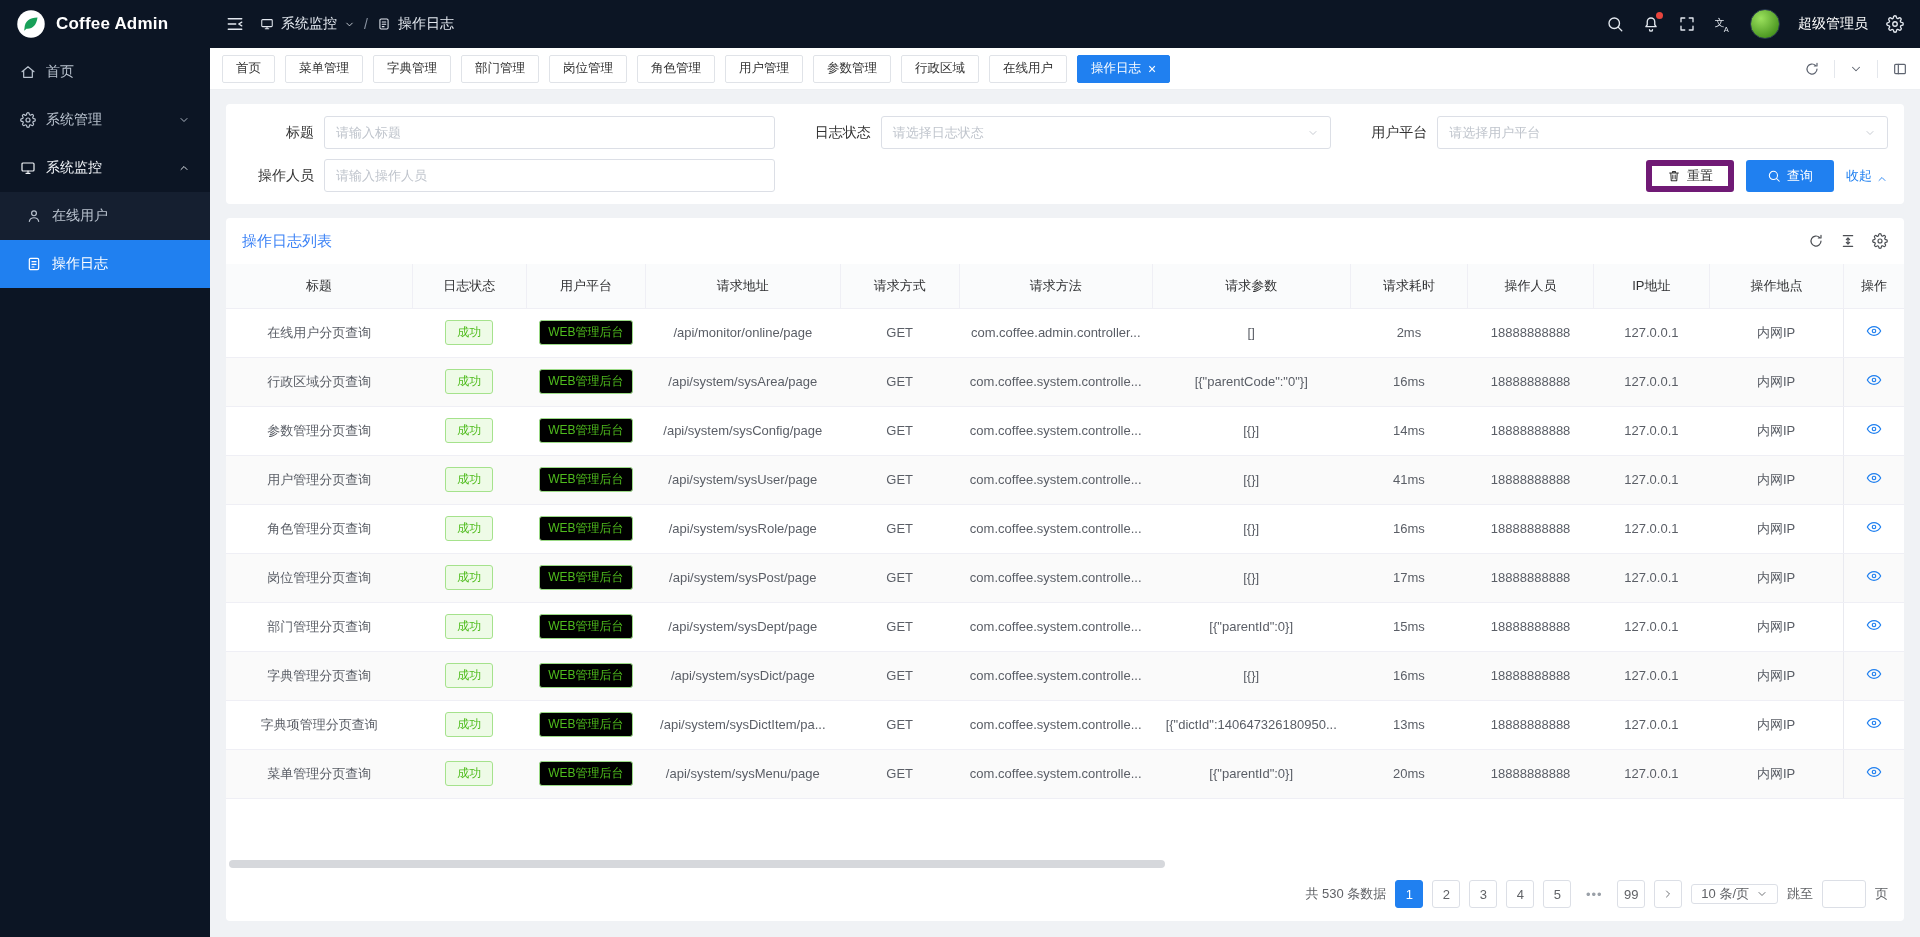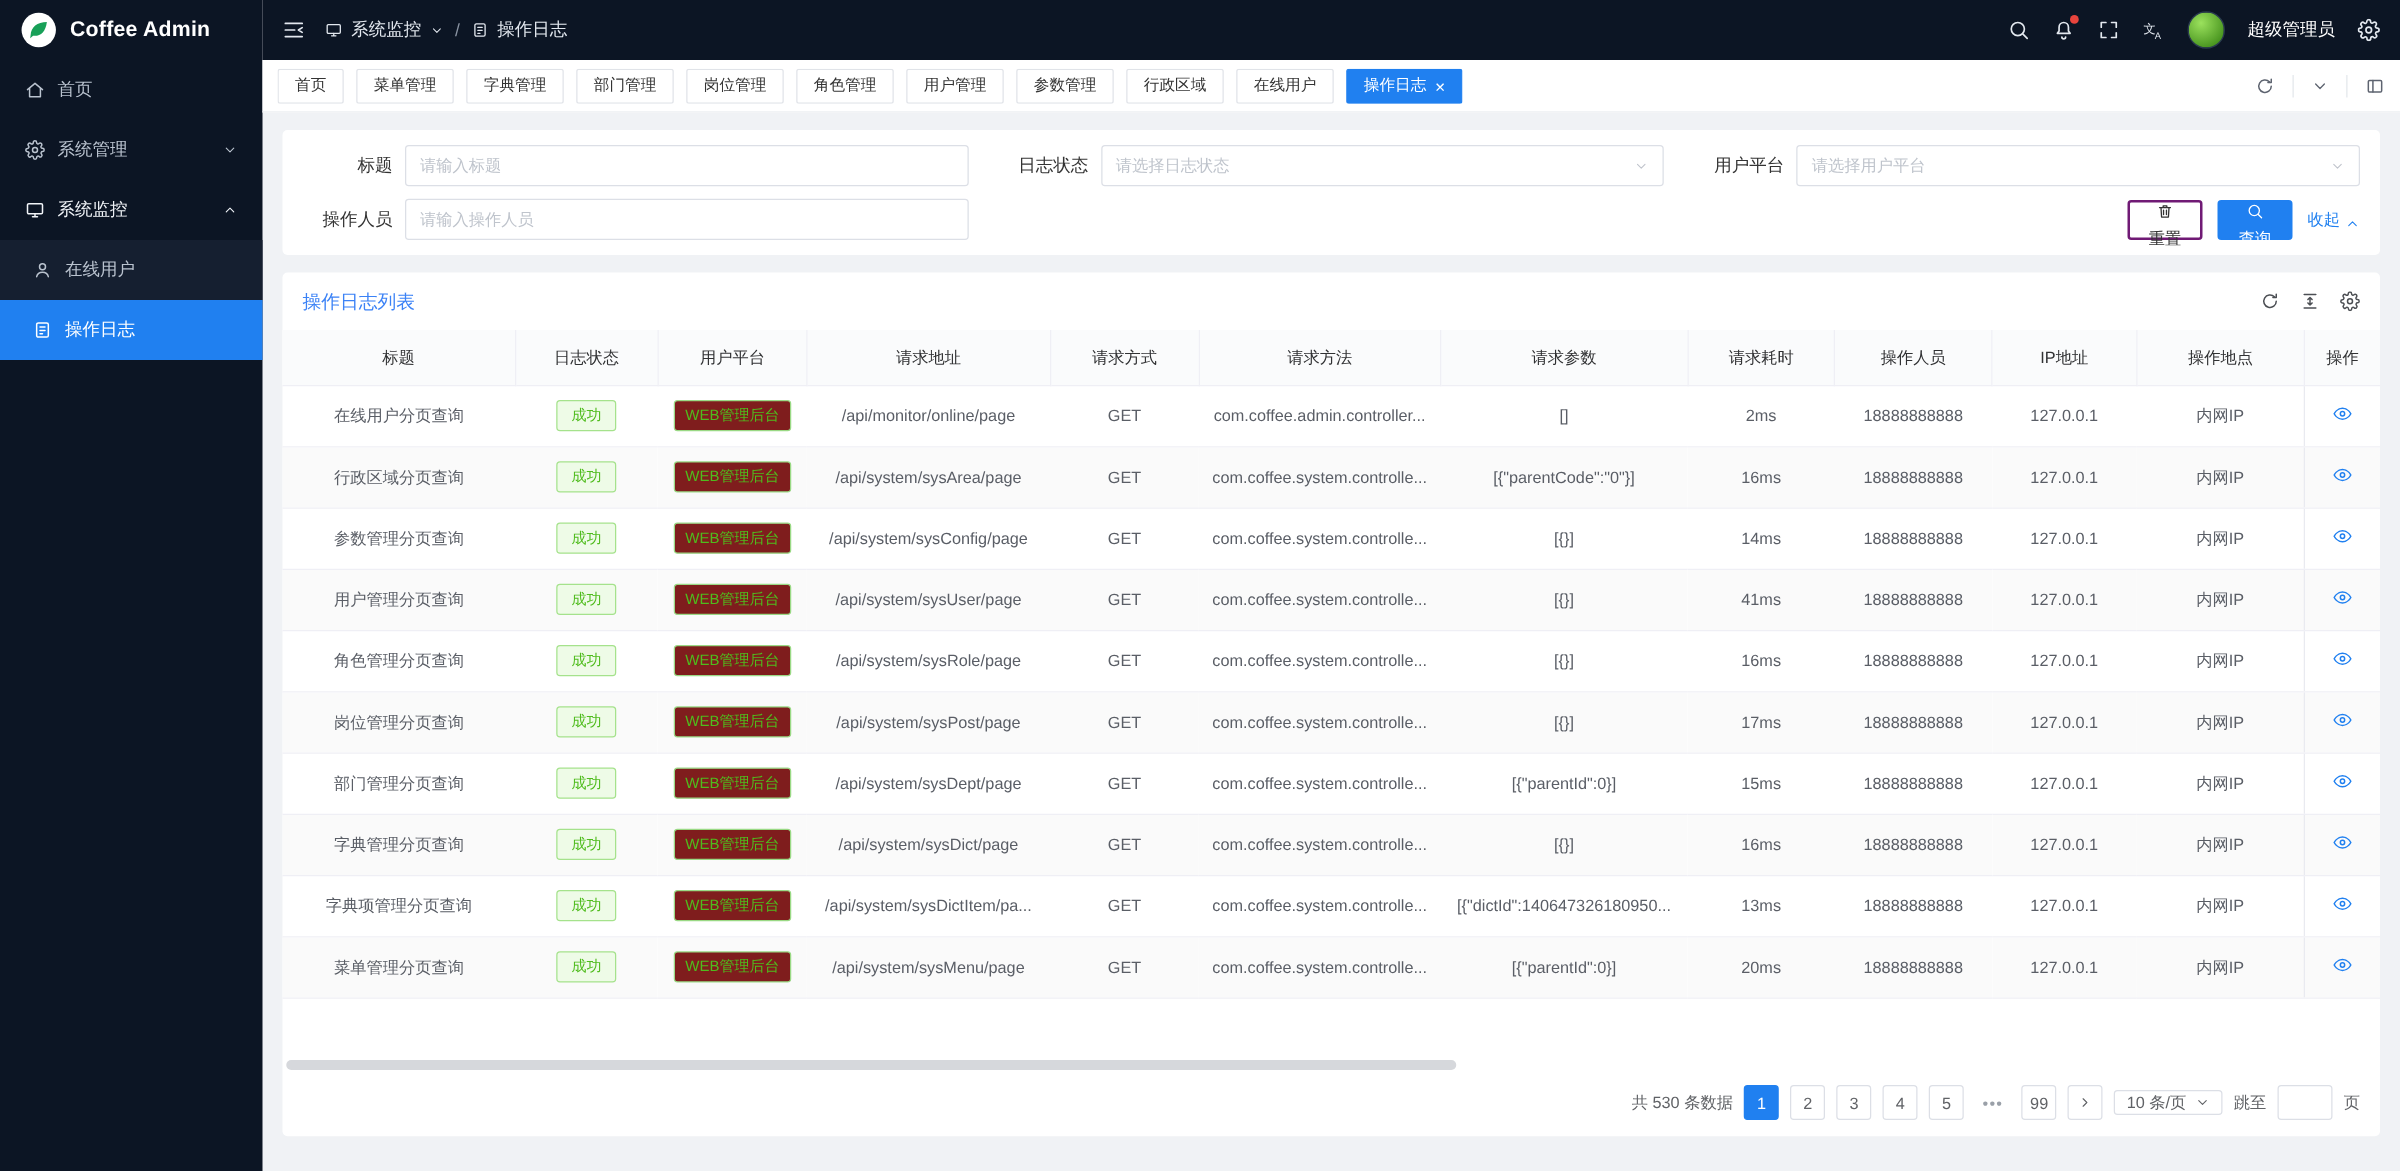--- a/index.html
+++ b/index.html
@@ -41,39 +41,39 @@
   .tab-list { display:flex; align-items:center; gap:10px; overflow:hidden; }
   .tab { height:28px; display:inline-flex; align-items:center; gap:7px; padding:0 13px;
     border:1px solid #e0e3e8; border-radius:2px; background:#fff; font-size:12.5px;
     color:#333; white-space:nowrap; cursor:pointer; }
   .tab.active { background:#2080f0; border-color:#2080f0; color:#fff; }
   .tab-close { font-size:14px; line-height:1; cursor:pointer; }
   .tabbar-right { margin-left:auto; display:flex; align-items:center; gap:14px; color:#5e6470; }
   .tabbar-divider { width:1px; height:18px; background:#e4e7ec; }
 
   
-  .content { flex:1; padding:14px 16px 28px; display:flex; flex-direction:column; min-height:0; }
+  .content { flex:1; padding:14px 16px 16px; display:flex; flex-direction:column; min-height:0; }
 
   .filter-card { background:#fff; border-radius:4px; padding:12px 16px; flex-shrink:0; }
   .filter-row { display:flex; gap:24px; align-items:center; }
   .filter-row + .filter-row { margin-top:10px; }
   .field { flex:1; display:flex; align-items:center; gap:10px; min-width:0; }
   .field.fixed { flex:0 0 calc((100% - 48px)/3); }
   .field-label { width:72px; text-align:right; font-size:14px; color:#333; flex-shrink:0; }
   .control { flex:1; height:33px; border:1px solid #dcdfe6; border-radius:3px; background:#fff;
     display:flex; align-items:center; padding:0 11px; font-size:13px; color:#bfc4cc; gap:8px; }
   .control input { border:none; outline:none; width:100%; font-size:13px; color:#333;
     font-family:inherit; }
   .control input::placeholder { color:#bfc4cc; }
   .control .sel-chev { margin-left:auto; color:#c0c4cc; }
   .sel-text { color:#bfc4cc; }
   .filter-actions { margin-left:auto; display:flex; align-items:center; gap:12px; }
-  .btn { height:32px; padding:0 15px; border-radius:3px; border:2px solid #701a75; background:#fff;
+  .btn { height:32px; padding:0 15px; border-radius:3px; border:6px solid #701a75; background:#fff;
     color:#333; font-size:13px; display:inline-flex; align-items:center; gap:6px; cursor:pointer;
-    font-family:inherit;flex-direction:column; }
+    font-family:inherit; }
   .btn.primary { background:#2080f0; border-color:#2080f0; color:#fff; }
   .link-collapse { color:#2080f0; font-size:13px; display:inline-flex; align-items:flex-end;
     gap:4px; cursor:pointer; }
 
   
   .table-card { background:#fff; border-radius:4px; margin-top:14px; flex:1;
     display:flex; flex-direction:column; min-height:0; }
   .card-header { height:46px; display:flex; align-items:center; padding:0 16px; flex-shrink:0; }
   .card-title { font-size:15px; color:#3b82f6; }
   .card-tools { margin-left:auto; display:flex; align-items:center; gap:16px; color:#4c4f54; }
@@ -82,21 +82,21 @@
   table { width:100%; border-collapse:collapse; table-layout:fixed; font-size:13px; color:#5a5e66; }
   th { height:44px; font-weight:500; color:#303133; background:#fafbfc; font-size:13px;
     border-bottom:1px solid #efeff5; border-right:1px solid #efeff5; }
   th:last-child { border-right:none; }
   td { height:49px; text-align:center; border-bottom:1px solid #efeff5; padding:0 6px;
     overflow:hidden; white-space:nowrap; text-overflow:ellipsis; background:#fff; }
   tbody tr:nth-child(even) td { background:#fafafa; }
   td.action-cell, th.action-col { border-left:1px solid #e9eaf0; }
   .badge-success { display:inline-block; padding:3px 11px; border-radius:3px; background:#eefbe7;
     border:1px solid #a5e28c; color:#4fbc1d; font-size:12px; }
-  .tag-platform { display:inline-block; padding:3px 8px; border-radius:3px; background:#7f1d1d;
+  .tag-platform { display:inline-block; padding:3px 8px; border-radius:3px; background:#000000;
     border:1px solid #9ad985; color:#4fbc1d; font-size:12px; }
   .eye { color:#2080f0; cursor:pointer; display:inline-flex; font-size:16px; }
 
   .table-filler { flex:1; }
   .hscrollbar { height:10px; margin:0 3px; flex-shrink:0; }
   .hthumb { width:56%; height:8px; background:#d6d8dc; border-radius:4px; cursor:pointer; }
 
   .pagination { display:flex; align-items:center; justify-content:flex-end; gap:9px;
     padding:10px 16px 13px; font-size:13px; color:#606266; flex-shrink:0; }
   .page-list { display:flex; align-items:center; gap:9px; }

